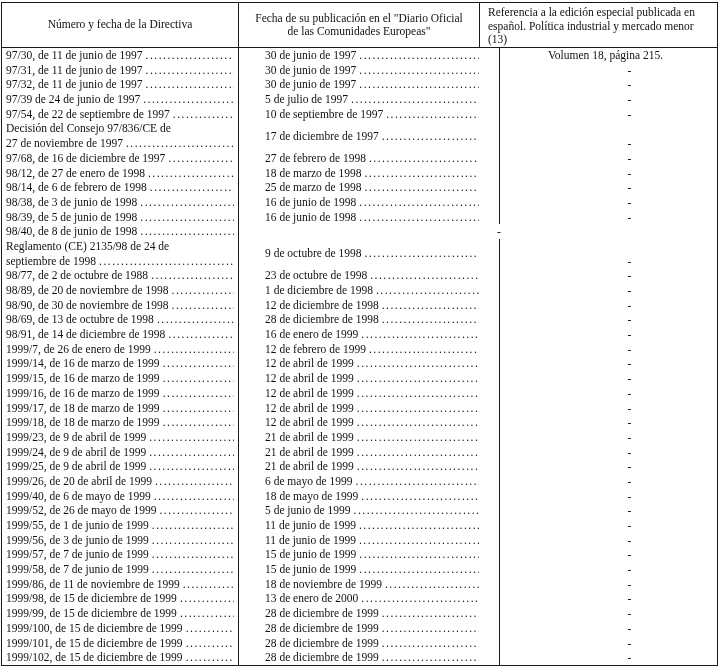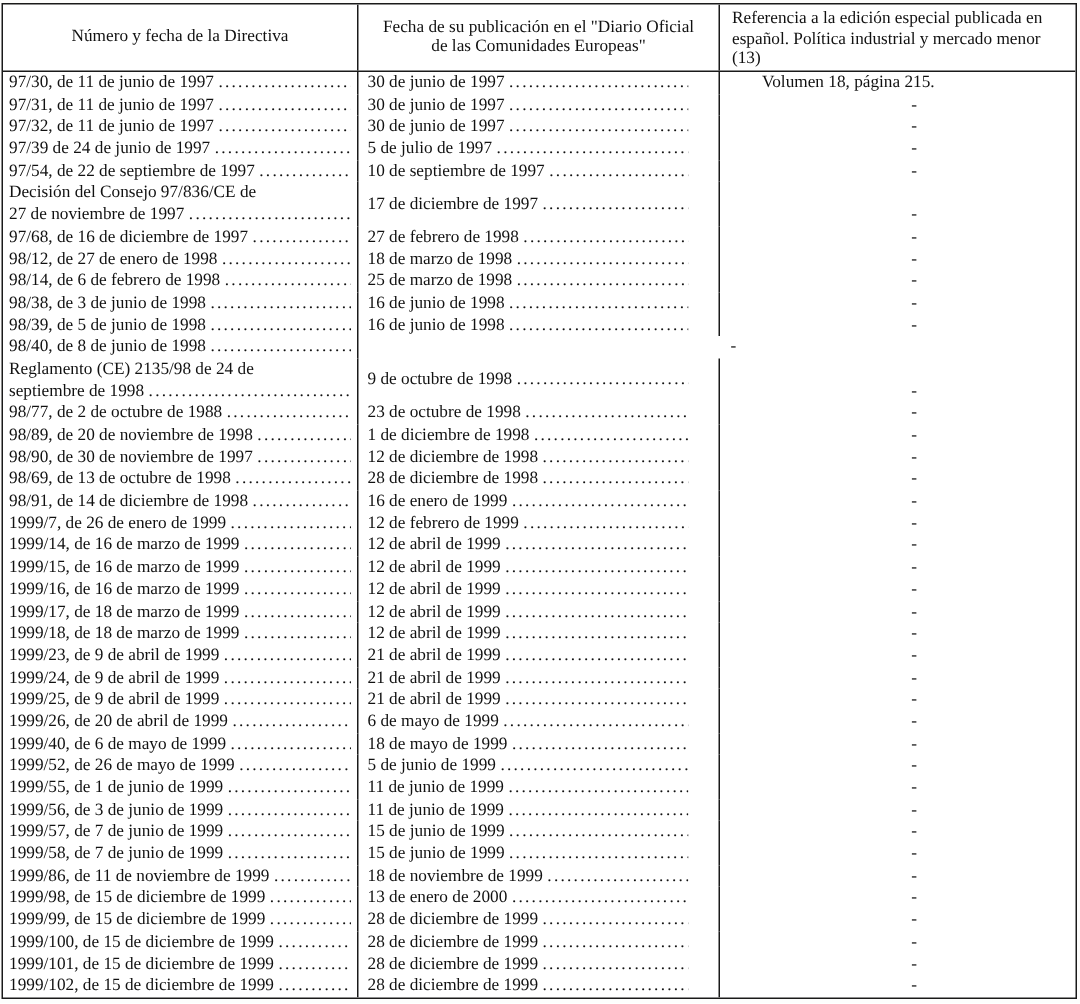--- a/index.html
+++ b/index.html
@@ -61,20 +61,21 @@
     flex: 1;
     text-align: left;
     padding: 3px 8px 0 8px;
   }
   
   .tbody {
     font-size: 11.5px;
   }
   .tr {
     display: flex;
+    gap: 20px;
   }
   .td {
     box-sizing: border-box;
   }
   .td.c1 {
     width: 237px;
     border-right: 1px solid #1a1a1a;
     padding: 0 4px 0 4px;
   }
   .td.c2 {
@@ -388,21 +389,21 @@
               <span class="dots"></span>
             </div>
           </div>
           <div class="td c3">
             <div class="refline dash">-</div>
           </div>
         </div>
         <div class="tr">
           <div class="td c1">
             <div class="line">
-              <span class="label">98/90, de 30 de noviembre de 1997</span>
+              <span class="label">98/90, de 30 de noviembre de 1998</span>
               <span class="dots"></span>
             </div>
           </div>
           <div class="td c2">
             <div class="line">
               <span class="label">12 de diciembre de 1998</span>
               <span class="dots"></span>
             </div>
           </div>
           <div class="td c3">

